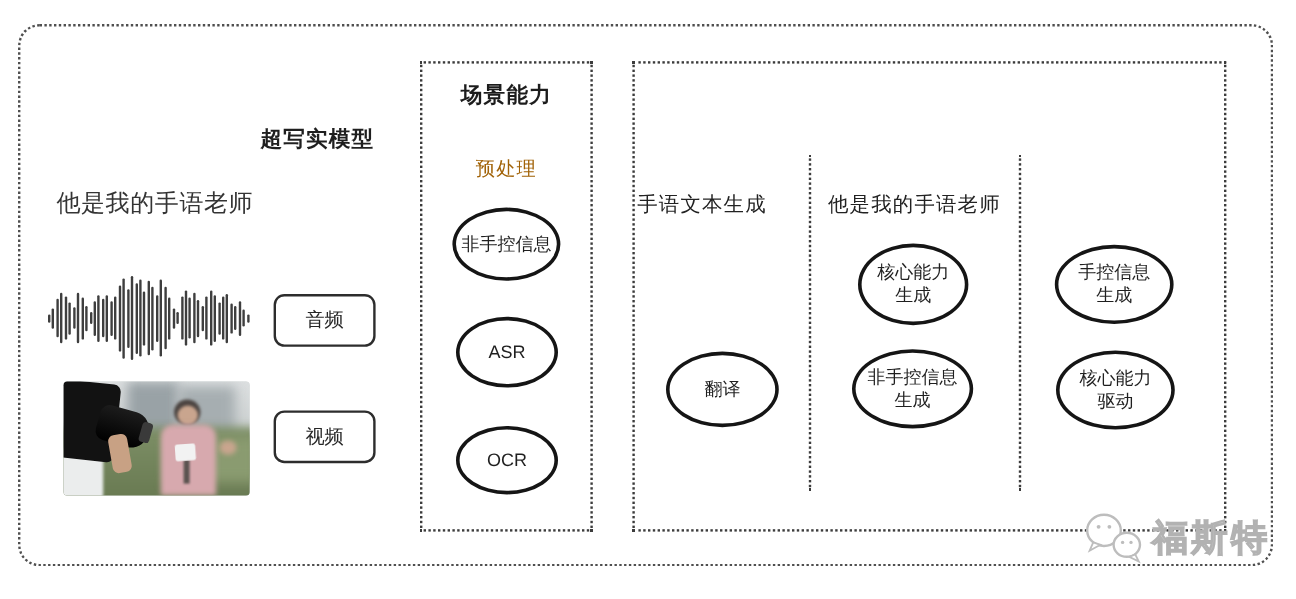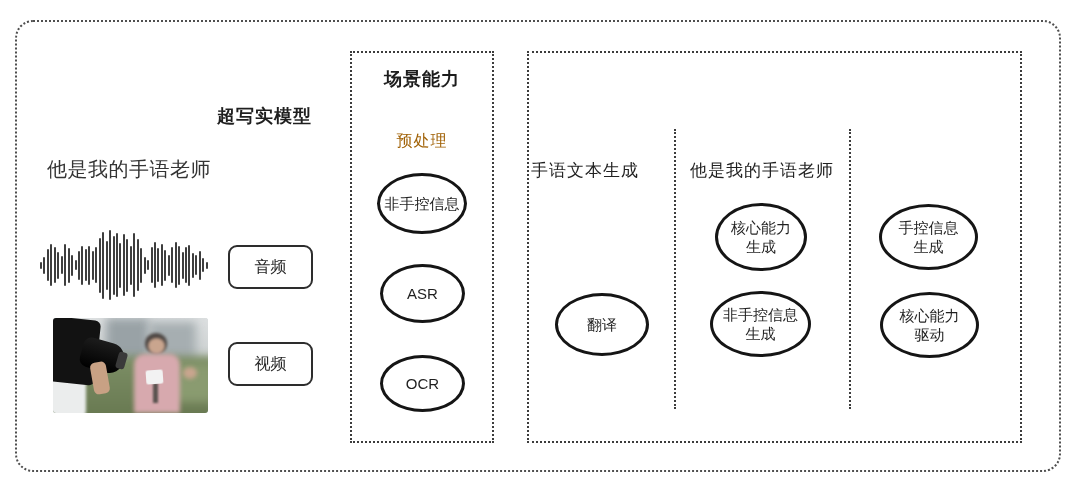--- a/index.html
+++ b/index.html
@@ -220,14 +220,27 @@
     <div class="ellipse el-hyperreal">
       <span>手控信息</span>
       <span>生成</span>
     </div>
     <div class="ellipse el-highprec">
       <span>核心能力</span>
       <span>驱动</span>
     </div>
   </div>
 
+  <div class="watermark">
+    <svg width="56" height="48" viewBox="0 0 56 48">
+      <ellipse cx="19" cy="18" rx="14" ry="13" fill="#ffffff" stroke="#bdbdbd" stroke-width="2"></ellipse>
+      <path d="M10 28 L7 35 L16 30 Z" fill="#ffffff" stroke="#bdbdbd" stroke-width="1.5"></path>
+      <ellipse cx="38" cy="30" rx="11" ry="10" fill="#ffffff" stroke="#bdbdbd" stroke-width="2"></ellipse>
+      <path d="M45 38 L48 44 L40 40 Z" fill="#ffffff" stroke="#bdbdbd" stroke-width="1.5"></path>
+      <circle cx="14.5" cy="15" r="1.6" fill="#bdbdbd"></circle>
+      <circle cx="23.5" cy="15" r="1.6" fill="#bdbdbd"></circle>
+      <circle cx="34.5" cy="28" r="1.4" fill="#bdbdbd"></circle>
+      <circle cx="41.5" cy="28" r="1.4" fill="#bdbdbd"></circle>
+    </svg>
+    <span class="wm-text">福斯特</span>
+  </div>
 
 </div>
 
 </body></html>

